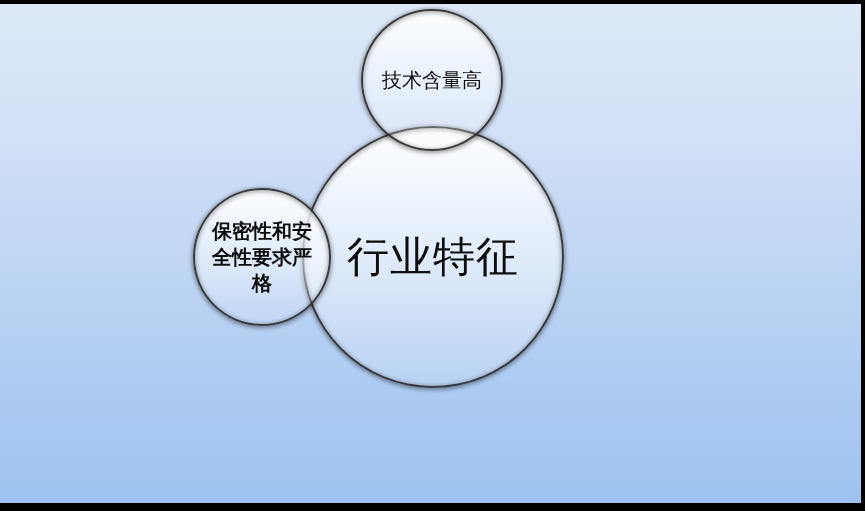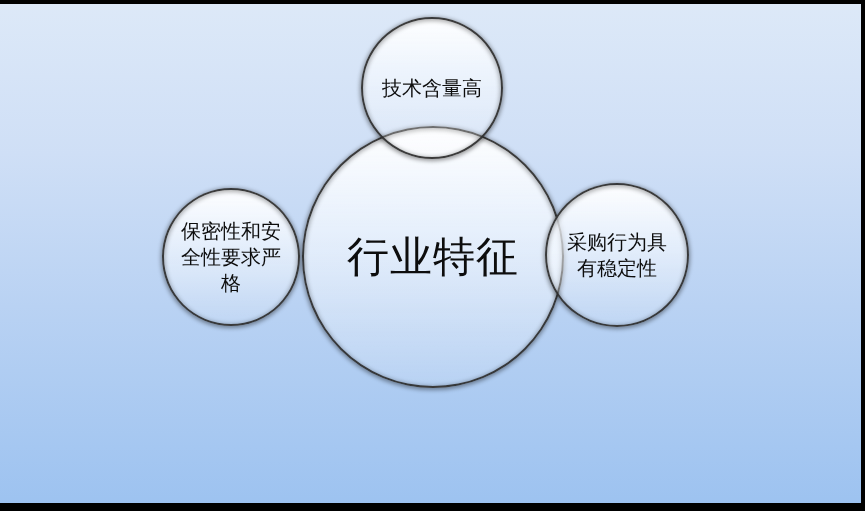--- a/index.html
+++ b/index.html
@@ -44,22 +44,22 @@
     display: flex;
     align-items: center;
     justify-content: center;
     box-sizing: border-box;
   }
   .bubble-center {
     left: 302px; top: 126px;
     width: 262px; height: 262px;
     z-index: 1;
   }
-  .bubble-top    { left: 361px; top: 17px;   width: 142px; height: 142px; z-index: 2; justify-content: center; }
-  .bubble-left   { left: 162px; top: 188px; width: 138px; height: 138px; z-index: 2; }
+  .bubble-top    { left: 361px; top: 9px;   width: 142px; height: 142px; z-index: 2; justify-content: center; }
+  .bubble-left   { left: 193px; top: 188px; width: 138px; height: 138px; z-index: 2; font-weight: bold; }
   .bubble-right  { left: 545px; top: 183px; width: 144px; height: 144px; z-index: 2; }
   .bubble-bottom { left: 362px; top: 367px; width: 138px; height: 138px; z-index: 2; }
 
   .center-label {
     font-size: 42px;
     line-height: 1.15;
     color: #0d0d0d;
     text-align: center;
     letter-spacing: 1px;
     white-space: nowrap;
@@ -86,22 +86,19 @@
   </div>
 
   <div class="bubble bubble-top">
     <div class="node-label">技术含量高</div>
   </div>
 
   <div class="bubble bubble-left">
     <div class="node-label">保密性和安全性要求严格</div>
   </div>
 
-  <div class="bubble bubble-right">
-    <div class="node-label">采购行为具有稳定性</div>
-  </div>
 
 
   <div class="bar bar-top"></div>
   <div class="bar bar-right"></div>
   <div class="bar bar-bottom"></div>
 
 </div>
 
 </body></html>

